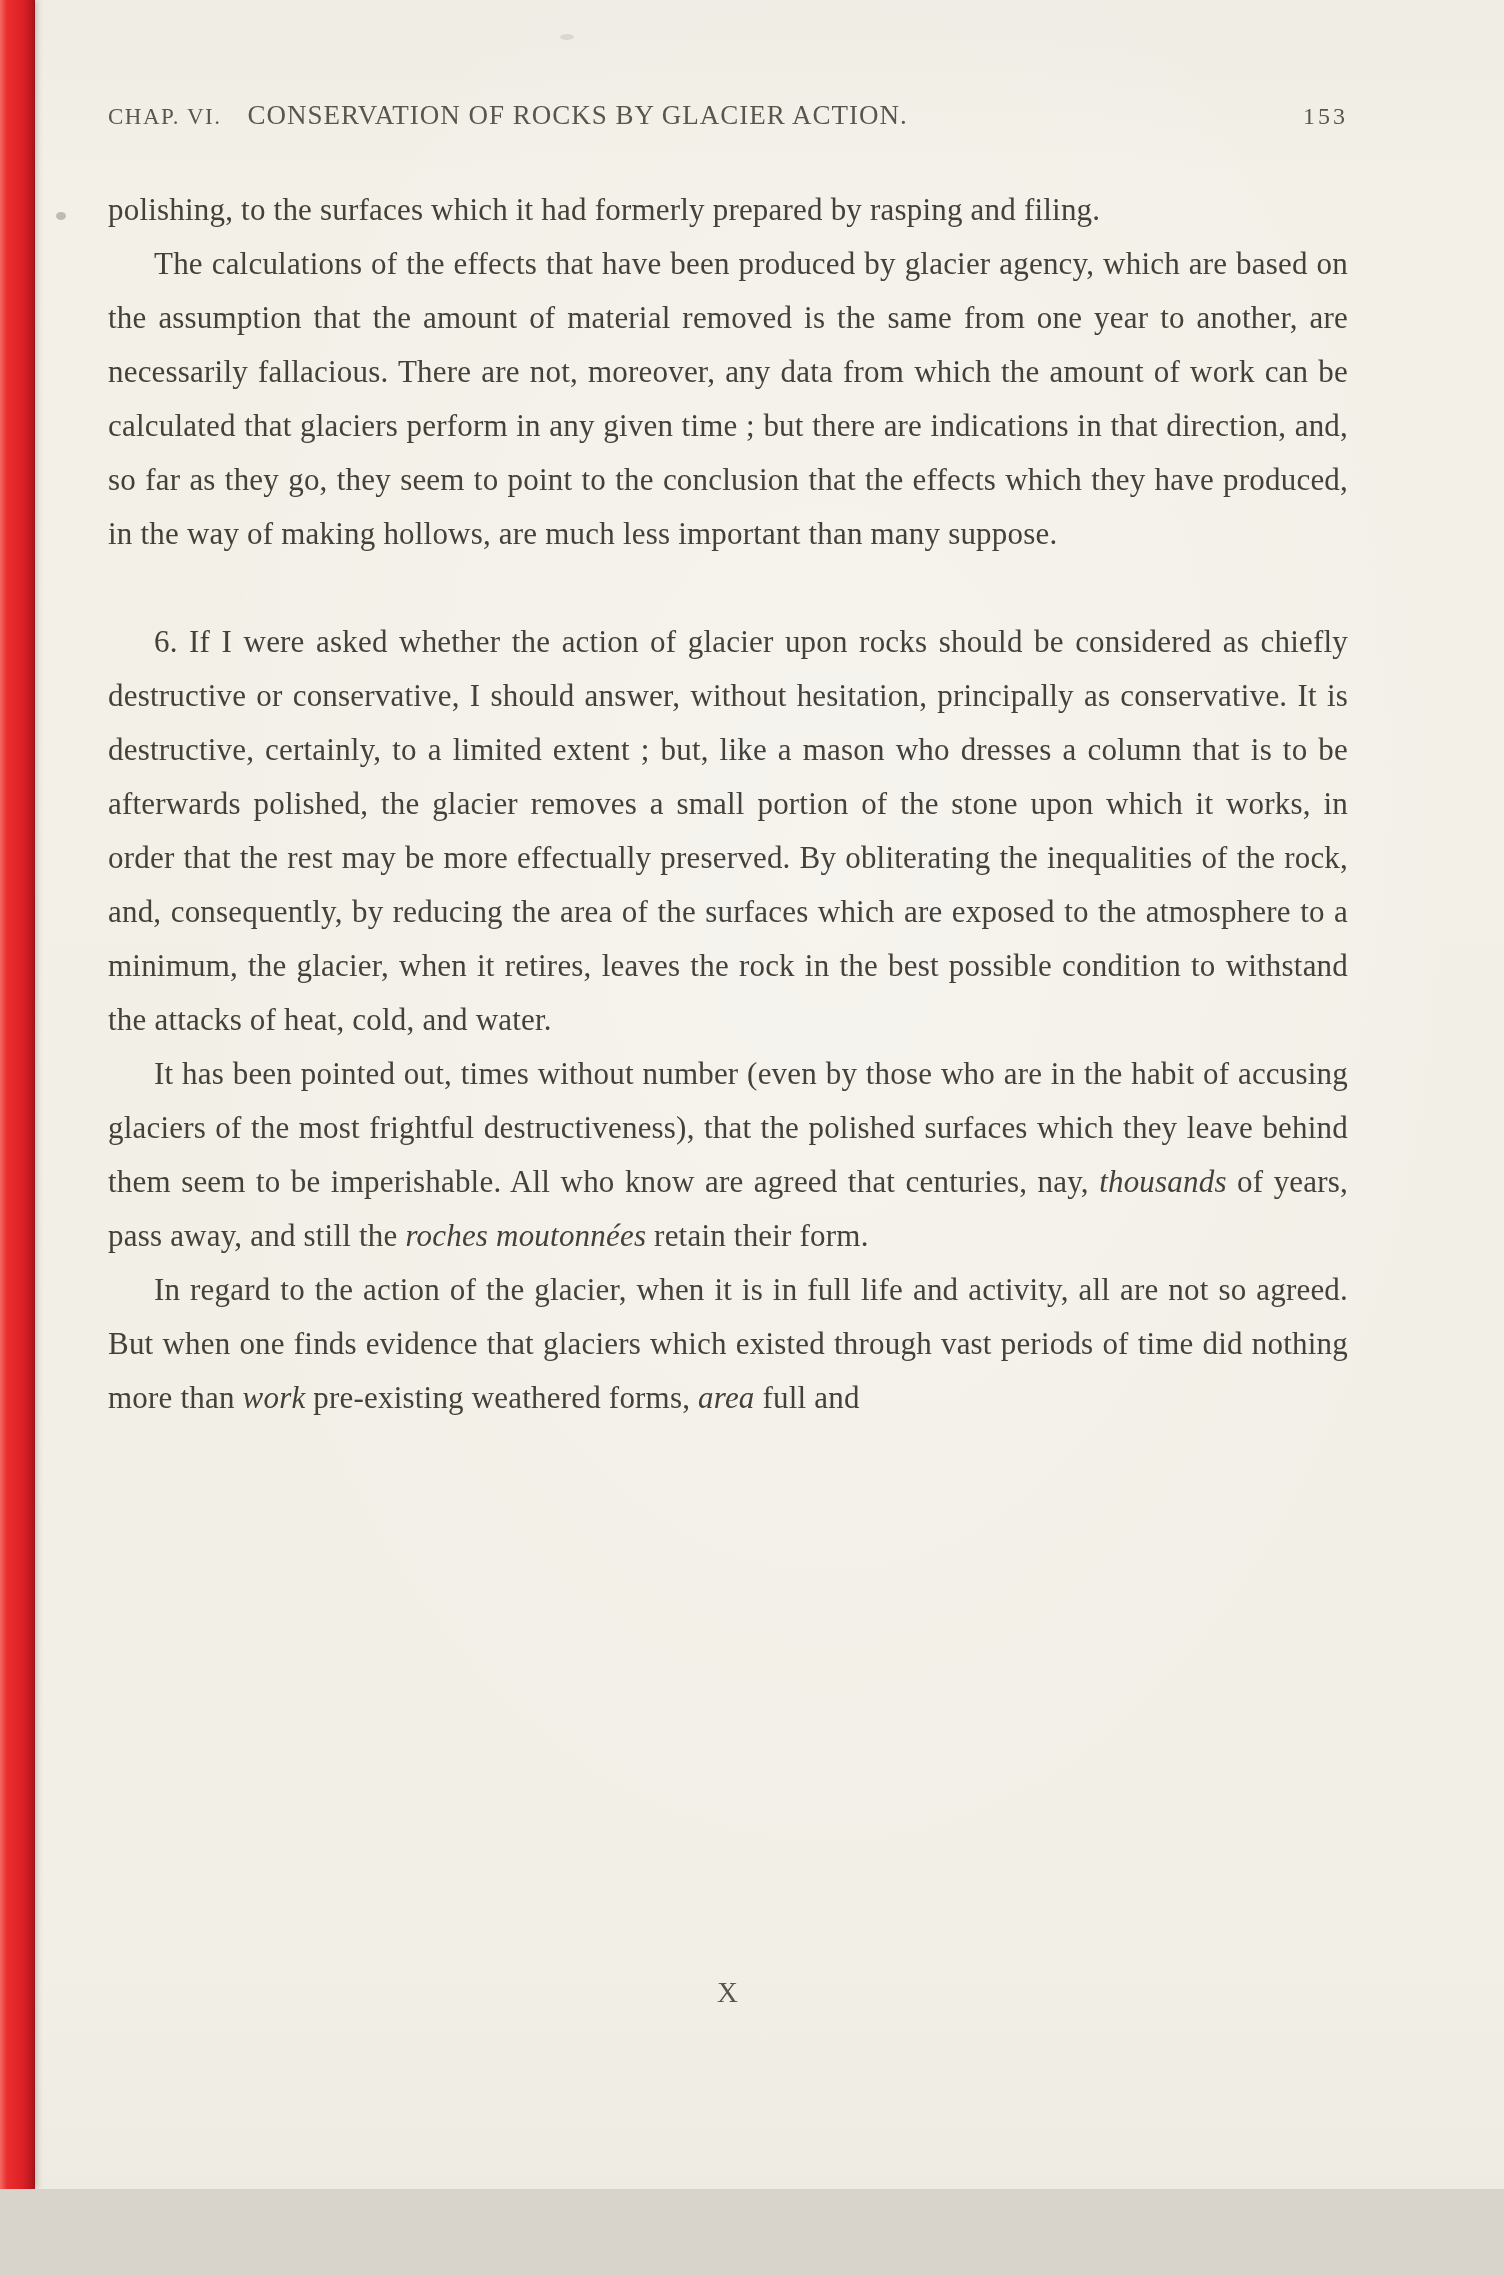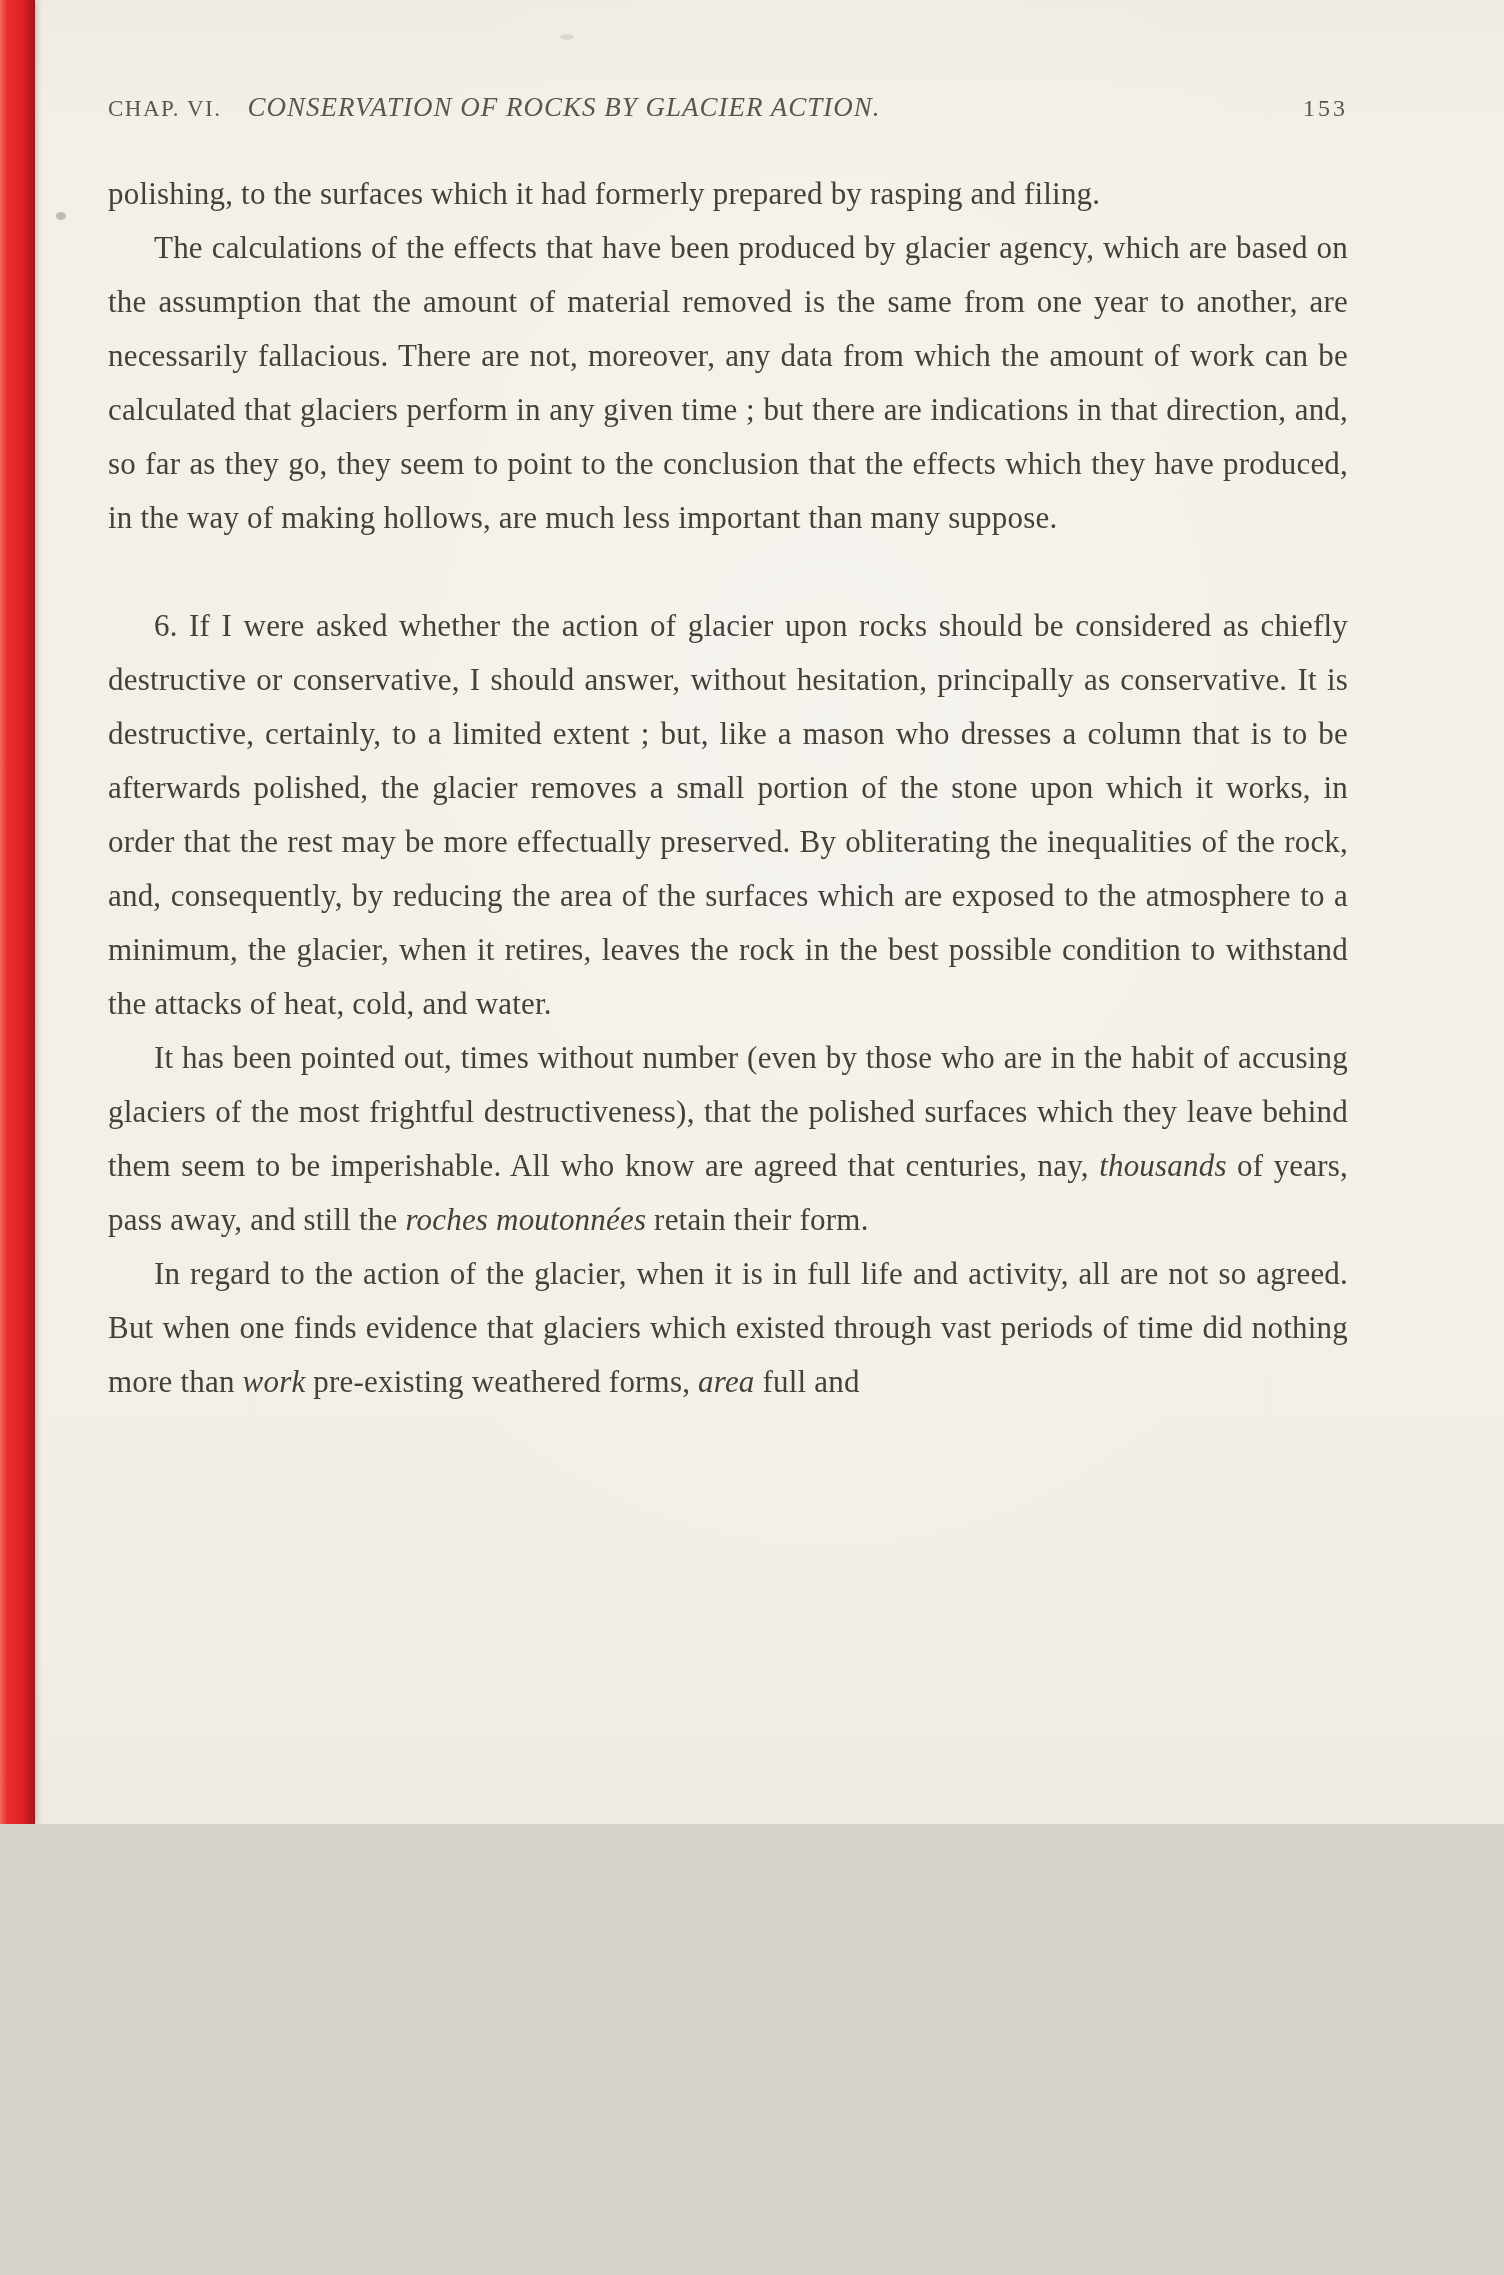--- a/index.html
+++ b/index.html
@@ -1,19 +1,19 @@
 <!DOCTYPE html>
 <html><head>
 <meta charset="utf-8">
 <style>
   html, body { margin: 0; padding: 0; background: #d8d4cb; }
   .page {
     position: relative;
     width: 1504px;
-    height: 1824px;
+    height: 2189px;
     margin: 0 auto;
     background:
       radial-gradient(ellipse at 55% 40%, rgba(255,255,255,0.25) 0%, rgba(255,255,255,0) 60%),
       linear-gradient(180deg, #efece4 0%, #f3f0e8 8%, #f2efe7 90%, #eeebe2 100%);
     font-family: "Liberation Serif", "DejaVu Serif", serif;
     color: #45413a;
     overflow: hidden;
   }
   .red-edge {
     position: absolute;
@@ -42,24 +42,23 @@
     align-items: baseline;
     color: #5b564d;
     margin-bottom: 36px;
     white-space: nowrap;
   }
   .chapter-label {
     font-size: 23px;
     letter-spacing: 1.5px;
   }
   .running-title {
-    font-style: italic;
     font-size: 27px;
     letter-spacing: 1px;
-    margin: 8px 26px;
+    margin: 16px 26px;
     flex: 1 1 auto;
   }
   .page-number {
     font-size: 24px;
     letter-spacing: 3px;
   }
   .body-text {
     font-size: 31px;
     line-height: 54px;
     text-align: justify;

